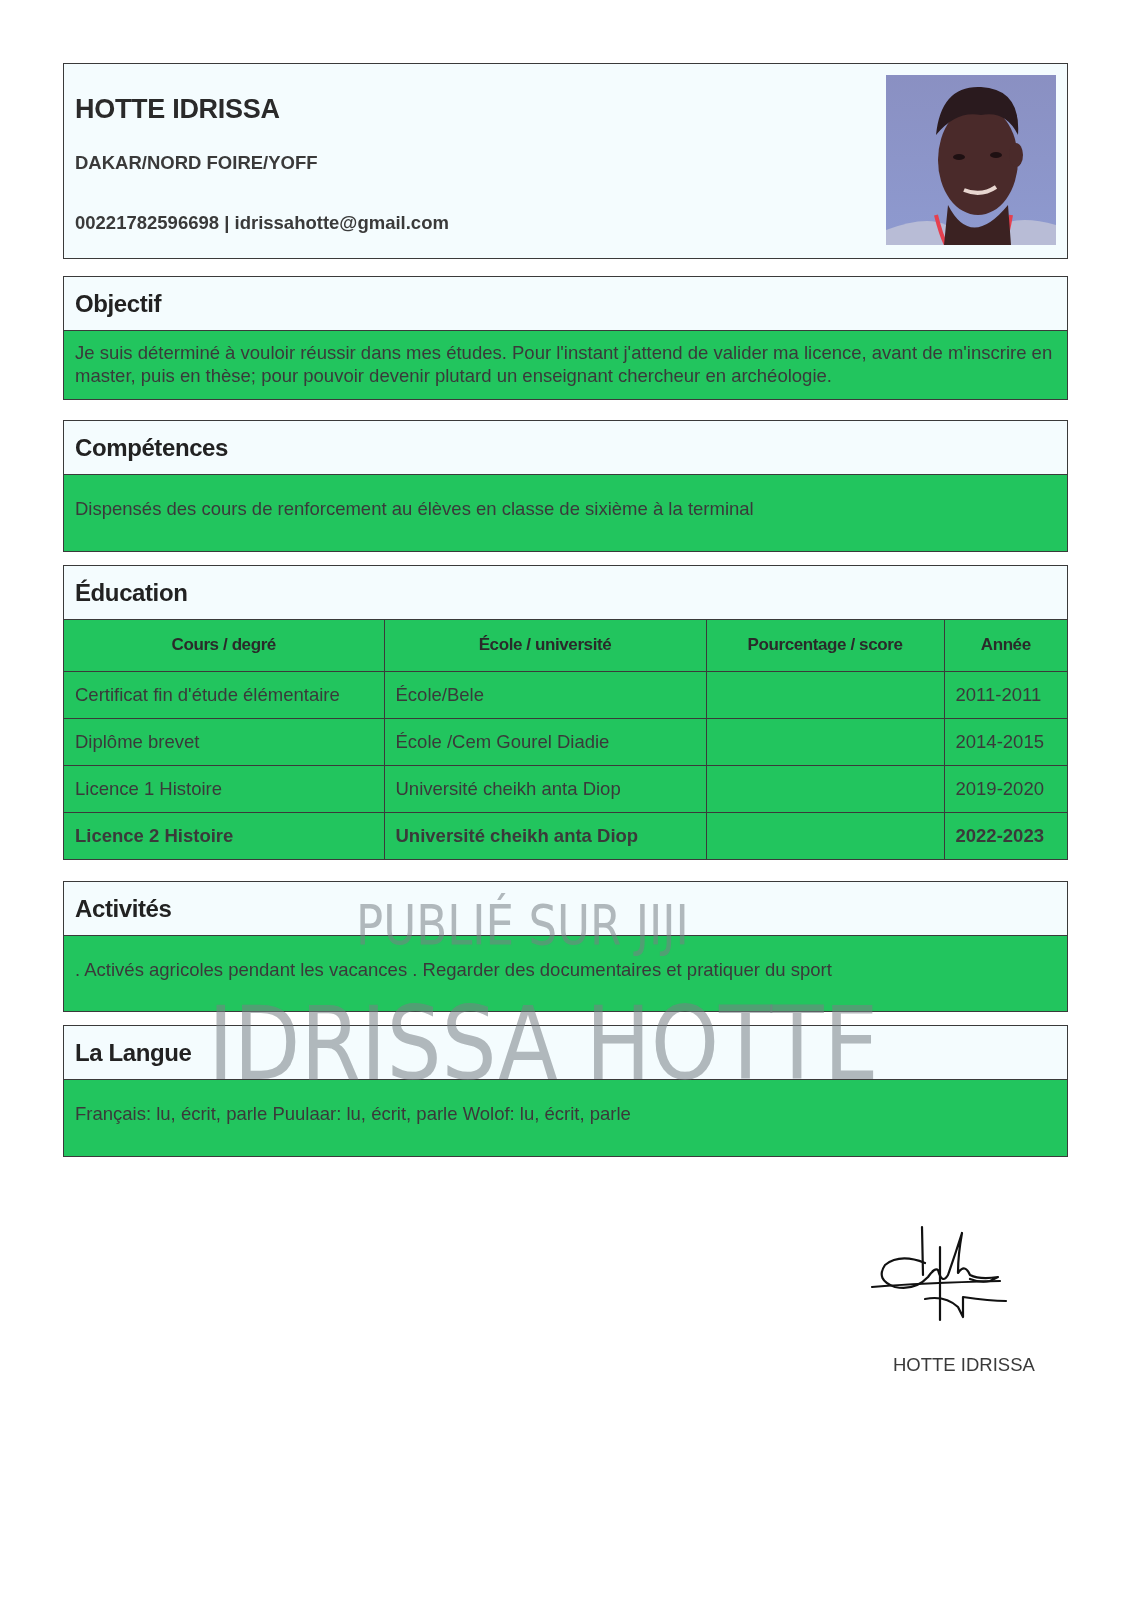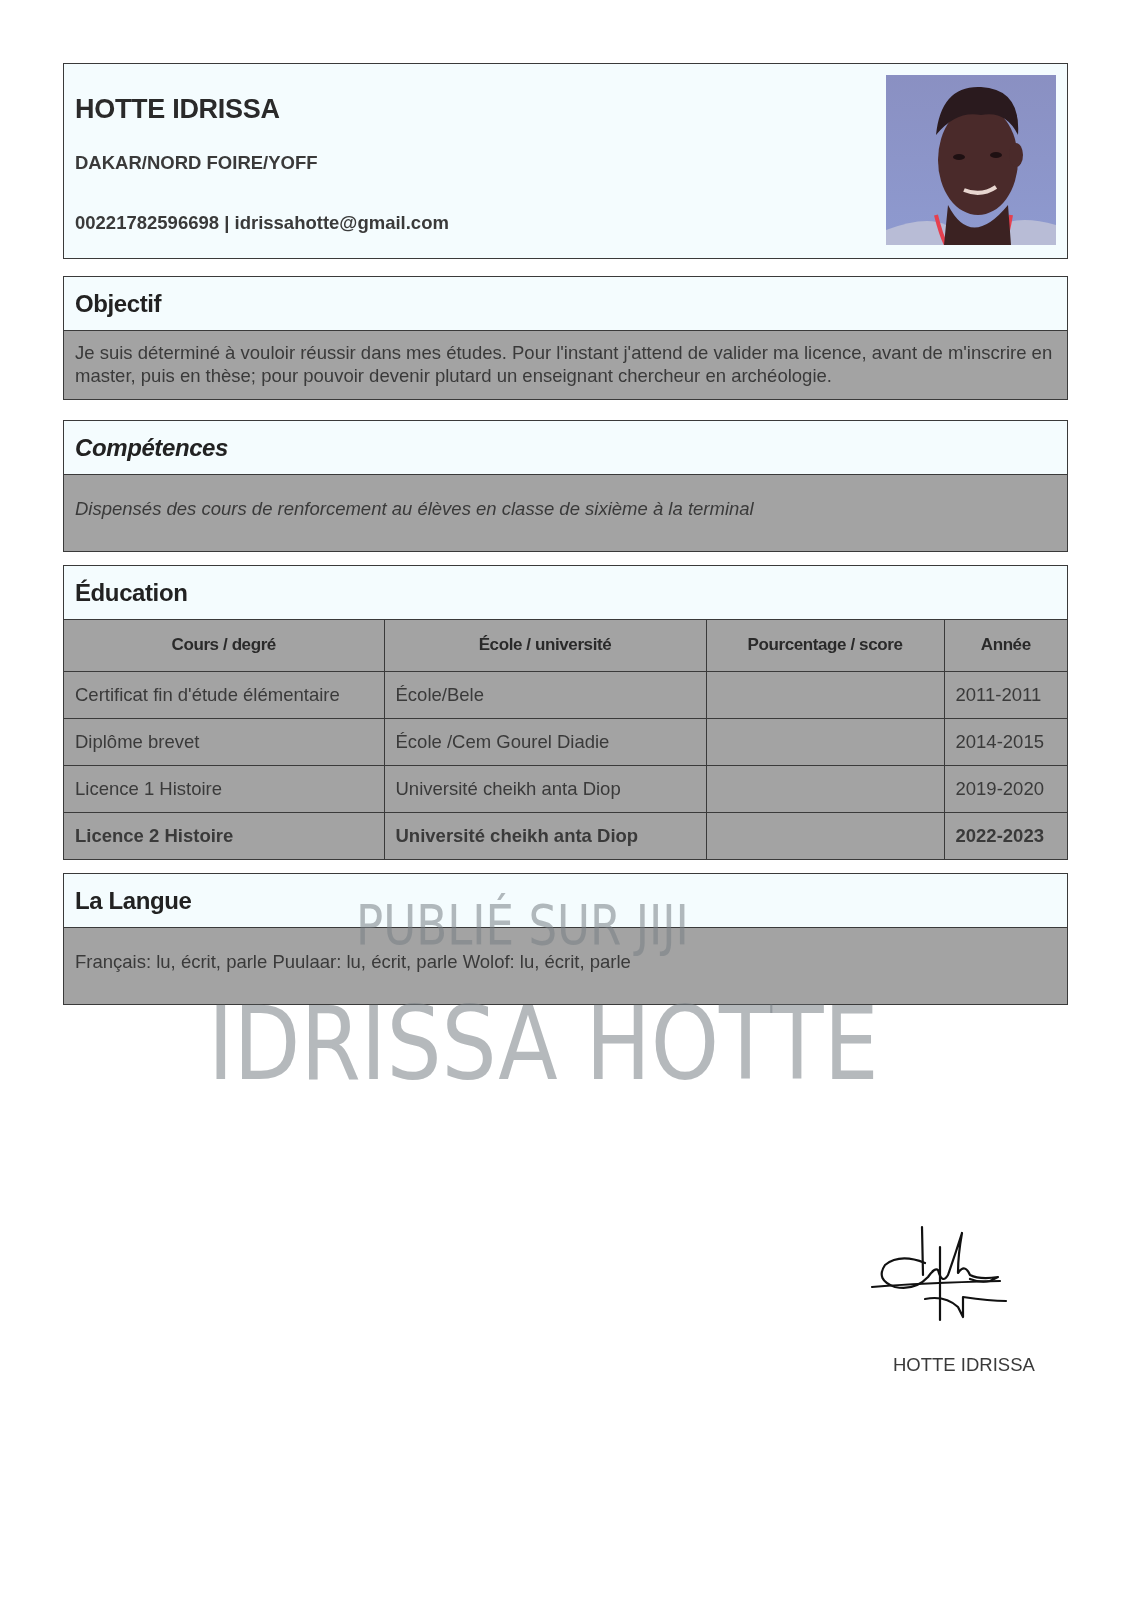--- a/index.html
+++ b/index.html
@@ -1,21 +1,21 @@
 <!DOCTYPE html>
 <html><head>
 <meta charset="utf-8">
 <style>
   html, body { margin: 0; padding: 0; background: #ffffff; }
   body {
     width: 1131px; height: 1600px; position: relative; overflow: hidden;
     font-family: "Liberation Sans", "DejaVu Sans", sans-serif; color: #2b2b2b;
   }
   .page { position: absolute; left: 63px; top: 63px; width: 1005px; }
-  .box { border: 1.5px solid #3a3a3a; box-sizing: border-box; background: #a3a3a3; }
+  .box { border: 1.5px solid #3a3a3a; box-sizing: border-box; background: #22c55e; }
 
   
   .header {
     height: 196px; background: #f4fcfe; position: relative;
   }
   .name {
     position: absolute; left: 11px; top: 30px; margin: 0;
     font-size: 27px; font-weight: bold; color: #2a2a2a; letter-spacing: -0.3px;
   }
   .address, .contact {
@@ -111,21 +111,21 @@
     </div>
   </div>
 
   <div class="box section">
     <div class="sec-head">
       <span class="sec-title">Objectif</span>
     </div>
     <div class="sec-body" style="height:68px;">Je suis déterminé à vouloir réussir dans mes études. Pour l'instant j'attend de valider ma licence, avant de m'inscrire en master, puis en thèse; pour pouvoir devenir plutard un enseignant chercheur en archéologie.</div>
   </div>
 
-  <div class="box section" style="margin-top:20px;font-style:italic;">
+  <div class="box section" style="margin-top:20px;">
     <div class="sec-head">
       <span class="sec-title">Compétences</span>
     </div>
     <div class="sec-body" style="height:76px; padding-top:22px;">Dispensés des cours de renforcement au élèves en classe de sixième à la terminal</div>
   </div>
 
   <div class="box section" style="margin-top:13px;">
     <div class="sec-head">
       <span class="sec-title">Éducation</span>
     </div>
@@ -166,20 +166,26 @@
         <tr>
           <td>Licence 2 Histoire</td>
           <td>Université cheikh anta Diop</td>
           <td></td>
           <td>2022-2023</td>
         </tr>
       </tbody>
     </table>
   </div>
 
+  <div class="box section" style="margin-top:21px;">
+    <div class="sec-head">
+      <span class="sec-title">Activités</span>
+    </div>
+    <div class="sec-body" style="height:75px; padding-top:22px;">. Activés agricoles pendant les vacances . Regarder des documentaires et pratiquer du sport</div>
+  </div>
 
   <div class="box section" style="margin-top:13px;">
     <div class="sec-head">
       <span class="sec-title">La Langue</span>
     </div>
     <div class="sec-body" style="height:76px; padding-top:22px;">Français: lu, écrit, parle Puulaar: lu, écrit, parle Wolof: lu, écrit, parle</div>
   </div>
 </div>
 
 <div class="signature">

